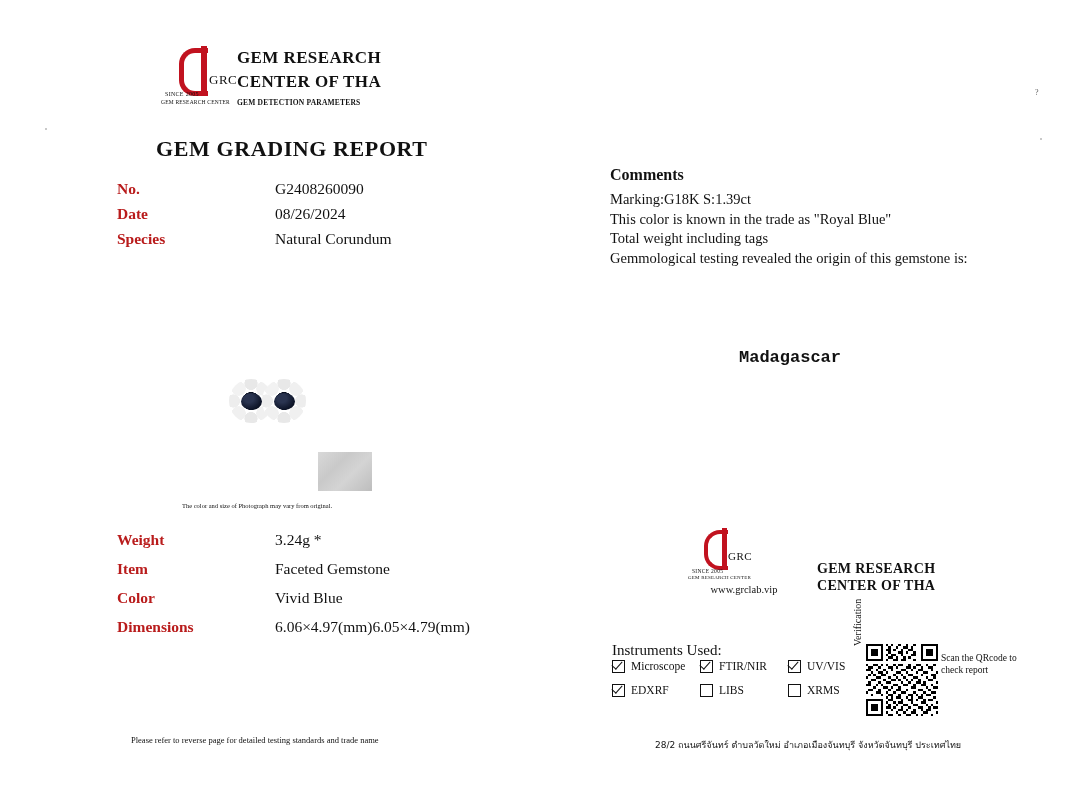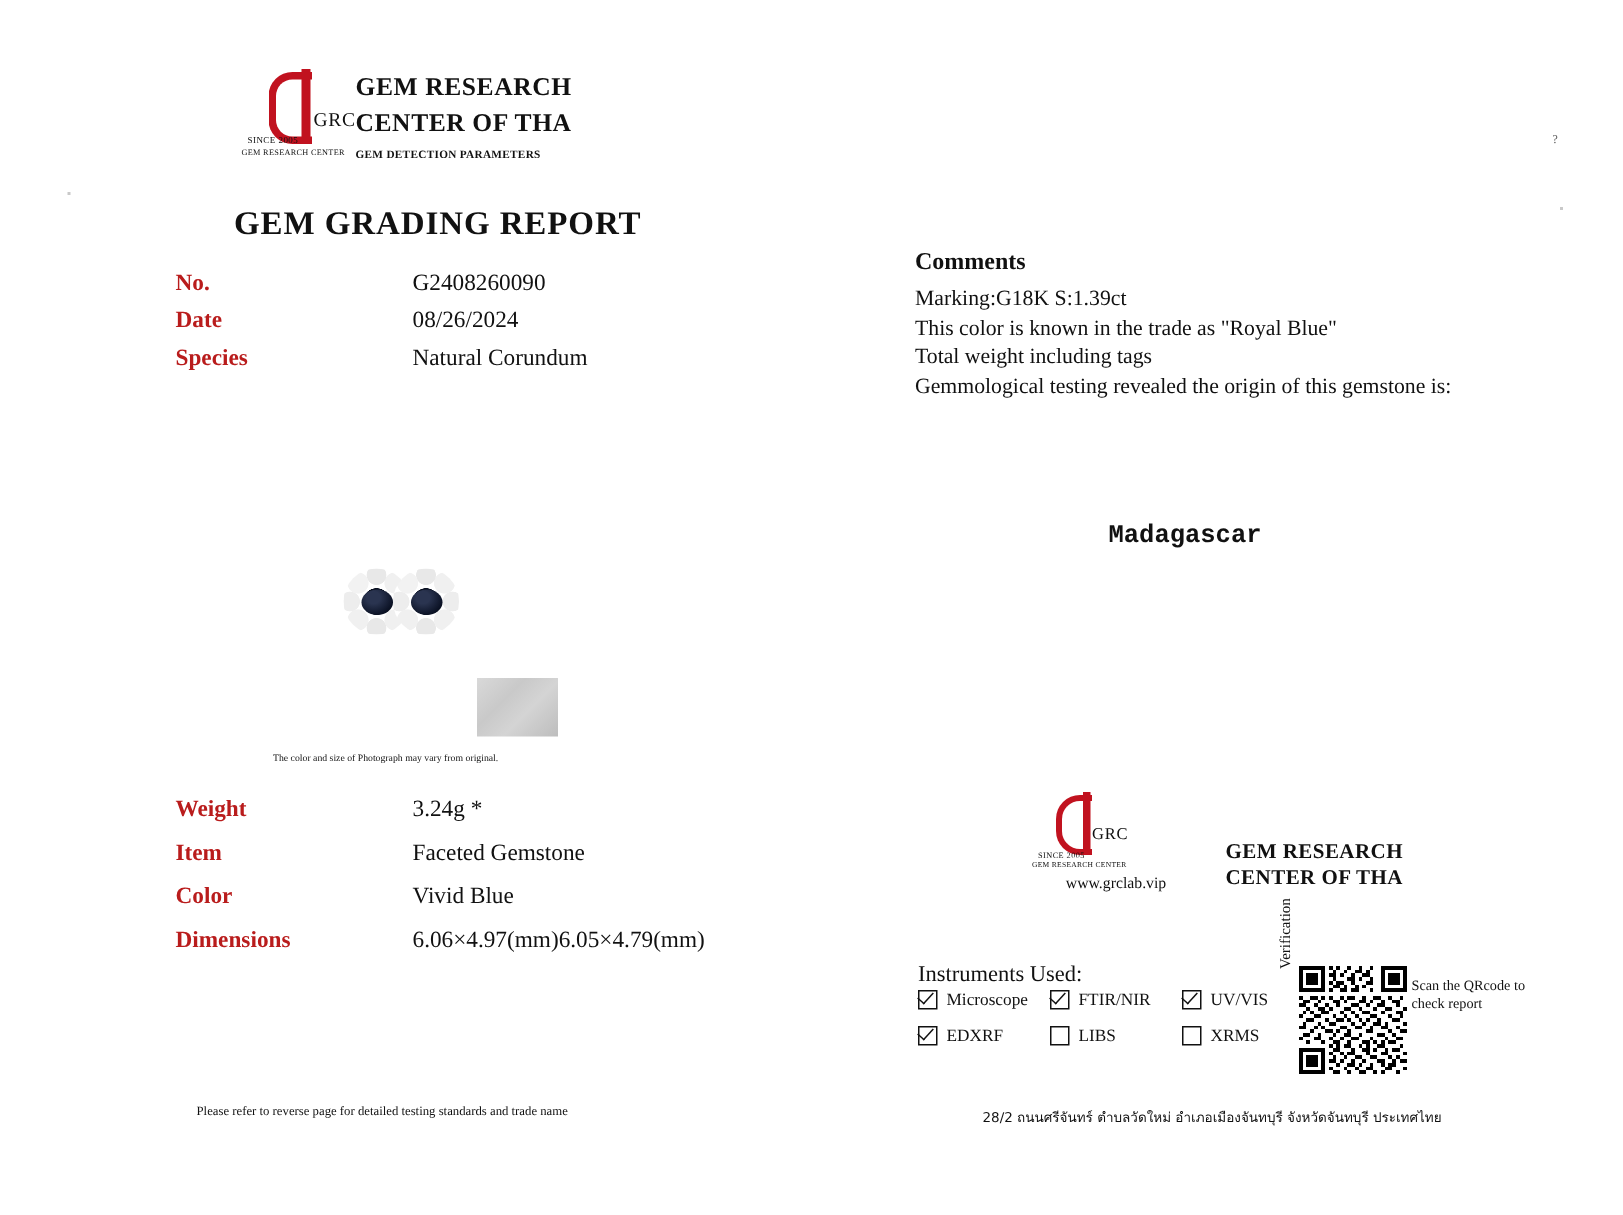--- a/index.html
+++ b/index.html
@@ -282,21 +282,21 @@
     left: 612px;
     top: 660px;
     width: 255px;
   }
   .instr-row {
     display: flex;
     margin-bottom: 11px;
   }
   .instr-item {
     display: flex;
-    align-items: center;
+    align-items: flex-start;
     font-size: 11.5px;
     color: #111;
   }
   .instr-item.c1 { width: 88px; }
   .instr-item.c2 { width: 88px; }
   .instr-item.c3 { width: 79px; }
   .chk {
     width: 11px;
     height: 11px;
     border: 1px solid #111;

